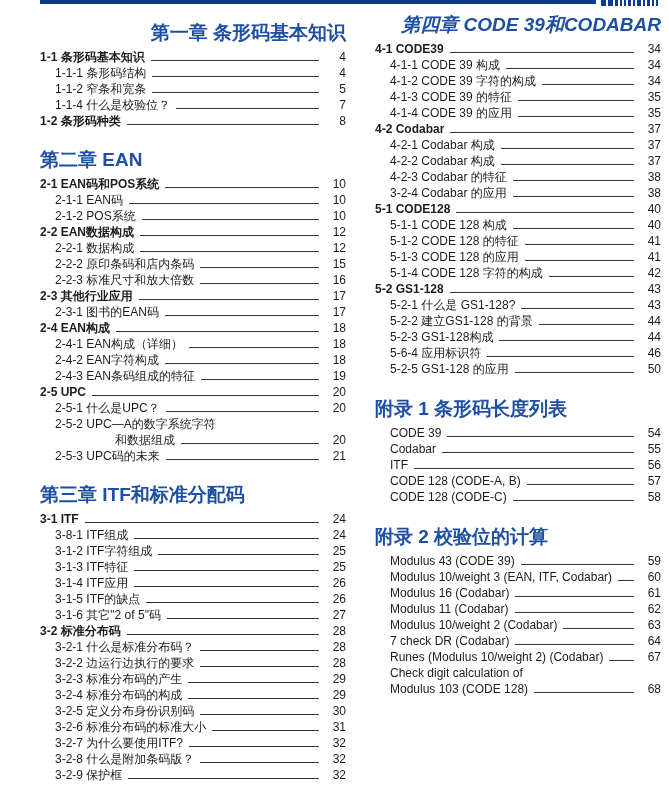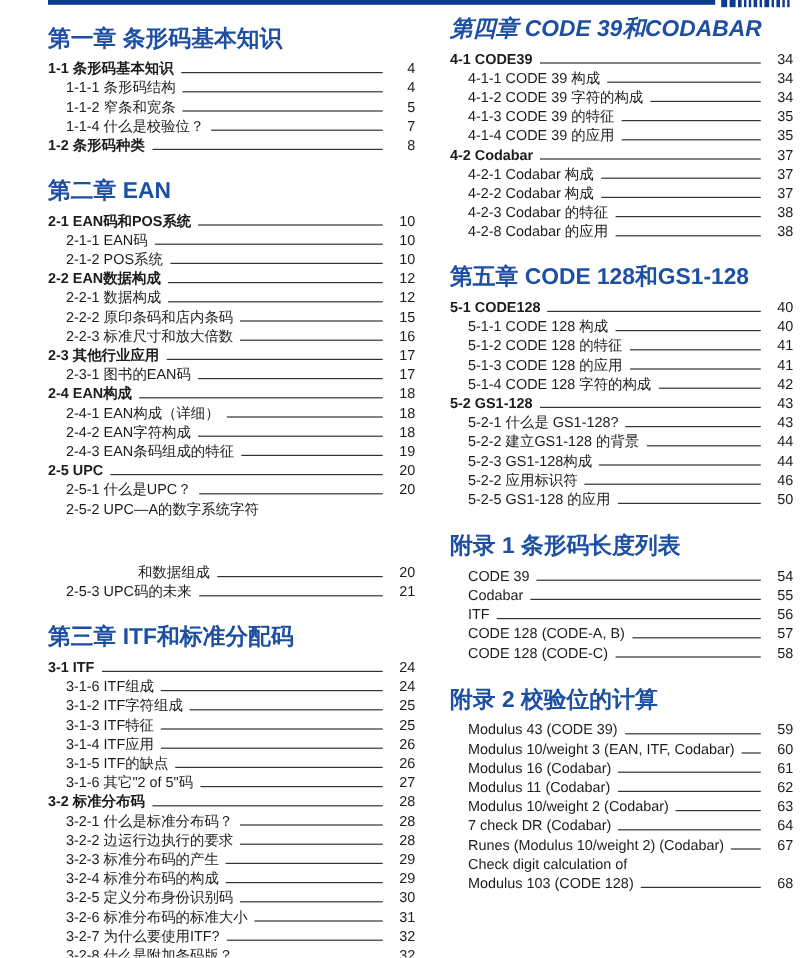--- a/index.html
+++ b/index.html
@@ -13,30 +13,30 @@
   .barcode .bar{height:6px;background:#0d3c8e;margin-right:2px;flex:none;}
 
   
   .columns{position:absolute;top:14px;left:40px;display:flex;}
   .col{display:block;}
   .col-left{width:306px;margin-right:29px;}
   .col-right{width:286px;}
 
   .section-heading{color:#1d4fa3;font-weight:bold;font-size:19px;line-height:22px;
                    margin:20px 0 5px 0;white-space:nowrap;}
-  .col .section-heading.first{margin-top:8px;}
+  .col .section-heading.first{margin-top:8px;text-align:right;}
   .col-right .section-heading.first{margin-top:0;font-style:italic;}
   .section-heading.appendix{margin-top:21px;}
 
   .entry{display:flex;align-items:flex-end;font-size:12px;line-height:16px;height:16px;
          color:#1c1c1c;}
   .entry .txt{white-space:nowrap;flex:none;}
   .entry.bold .txt{font-weight:bold;}
   .entry.lvl2{padding-left:15px;}
-  .entry.wrap-cont{padding-left:75px;margin-top:37px;}
+  .entry.wrap-cont{padding-left:75px;}
   .leader{flex:1 1 auto;min-width:6px;border-bottom:1.4px solid #333;margin:0 5px 4px 6px;}
   .pagenum{flex:none;width:22px;text-align:right;}
 </style>
 </head>
 <body>
 
 <div class="page">
   <div class="top-rule"></div>
   <div class="barcode">
       <div class="bar" style="width: 5px;"></div>
@@ -169,21 +169,21 @@
           <span class="leader"></span>
           <span class="pagenum">21</span>
         </div>
         <div class="section-heading">第三章  ITF和标准分配码</div>
         <div class="entry lvl1 bold">
           <span class="txt">3-1 ITF</span>
           <span class="leader"></span>
           <span class="pagenum">24</span>
         </div>
         <div class="entry lvl2">
-          <span class="txt">3-1-6 ITF组成</span>
+          <span class="txt">3-8-1 ITF组成</span>
           <span class="leader"></span>
           <span class="pagenum">24</span>
         </div>
         <div class="entry lvl2">
           <span class="txt">3-1-2 ITF字符组成</span>
           <span class="leader"></span>
           <span class="pagenum">25</span>
         </div>
         <div class="entry lvl2">
           <span class="txt">3-1-3 ITF特征</span>
@@ -297,25 +297,24 @@
           <span class="txt">4-2-2 Codabar 构成</span>
           <span class="leader"></span>
           <span class="pagenum">37</span>
         </div>
         <div class="entry lvl2">
           <span class="txt">4-2-3 Codabar 的特征</span>
           <span class="leader"></span>
           <span class="pagenum">38</span>
         </div>
         <div class="entry lvl2">
-          <span class="txt">4-2-8 Codabar 的应用</span>
+          <span class="txt">3-2-4 Codabar 的应用</span>
           <span class="leader"></span>
           <span class="pagenum">38</span>
         </div>
-        <div class="section-heading">第五章  CODE 128和GS1-128</div>
         <div class="entry lvl1 bold">
           <span class="txt">5-1 CODE128</span>
           <span class="leader"></span>
           <span class="pagenum">40</span>
         </div>
         <div class="entry lvl2">
           <span class="txt">5-1-1 CODE 128 构成</span>
           <span class="leader"></span>
           <span class="pagenum">40</span>
         </div>
@@ -348,21 +347,21 @@
           <span class="txt">5-2-2 建立GS1-128 的背景</span>
           <span class="leader"></span>
           <span class="pagenum">44</span>
         </div>
         <div class="entry lvl2">
           <span class="txt">5-2-3 GS1-128构成</span>
           <span class="leader"></span>
           <span class="pagenum">44</span>
         </div>
         <div class="entry lvl2">
-          <span class="txt">5-2-2 应用标识符</span>
+          <span class="txt">5-6-4 应用标识符</span>
           <span class="leader"></span>
           <span class="pagenum">46</span>
         </div>
         <div class="entry lvl2">
           <span class="txt">5-2-5 GS1-128 的应用</span>
           <span class="leader"></span>
           <span class="pagenum">50</span>
         </div>
         <div class="section-heading appendix">附录 1 条形码长度列表</div>
         <div class="entry lvl2">

